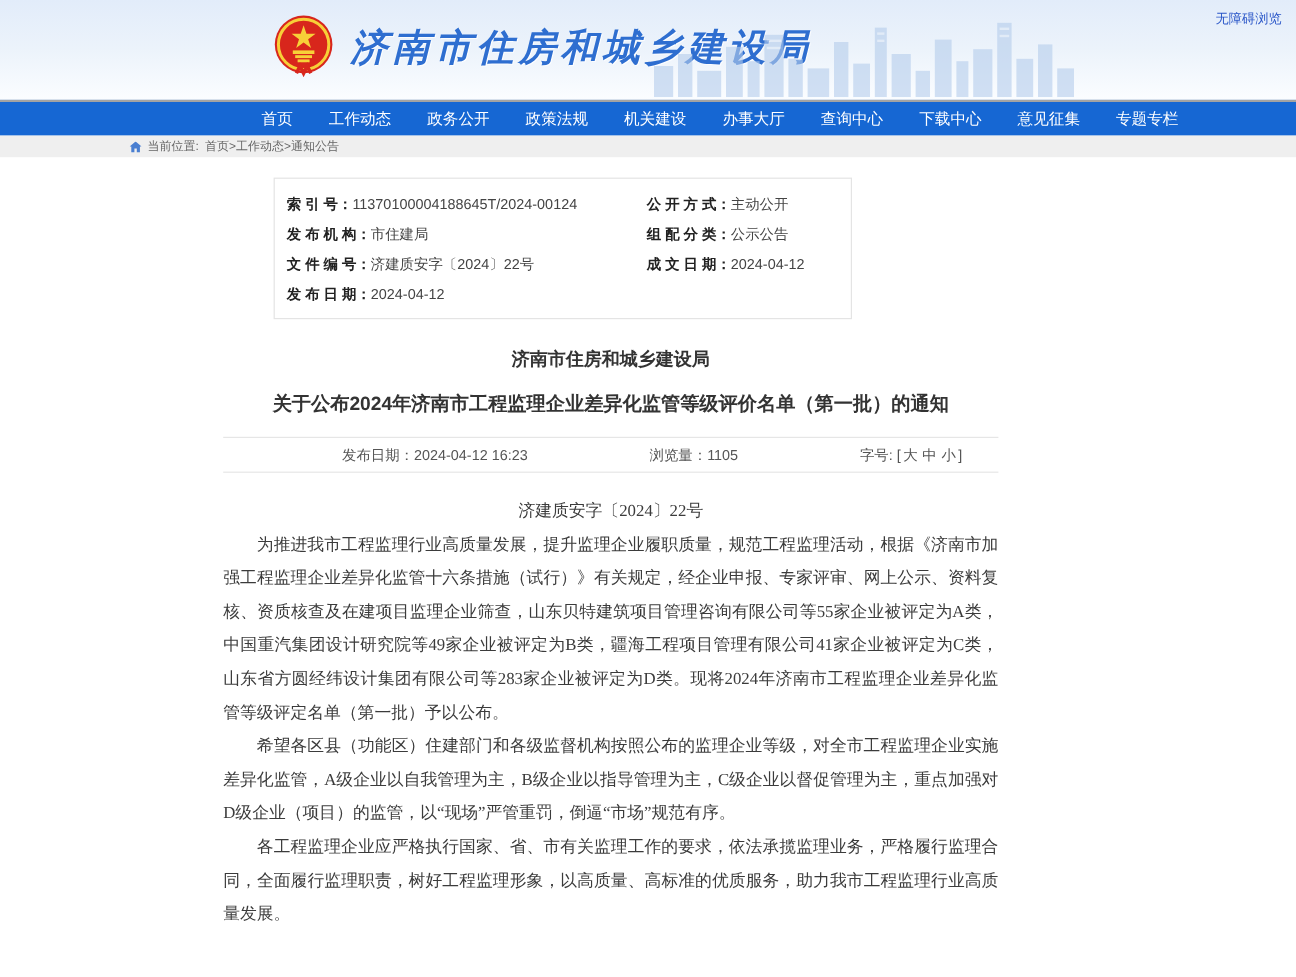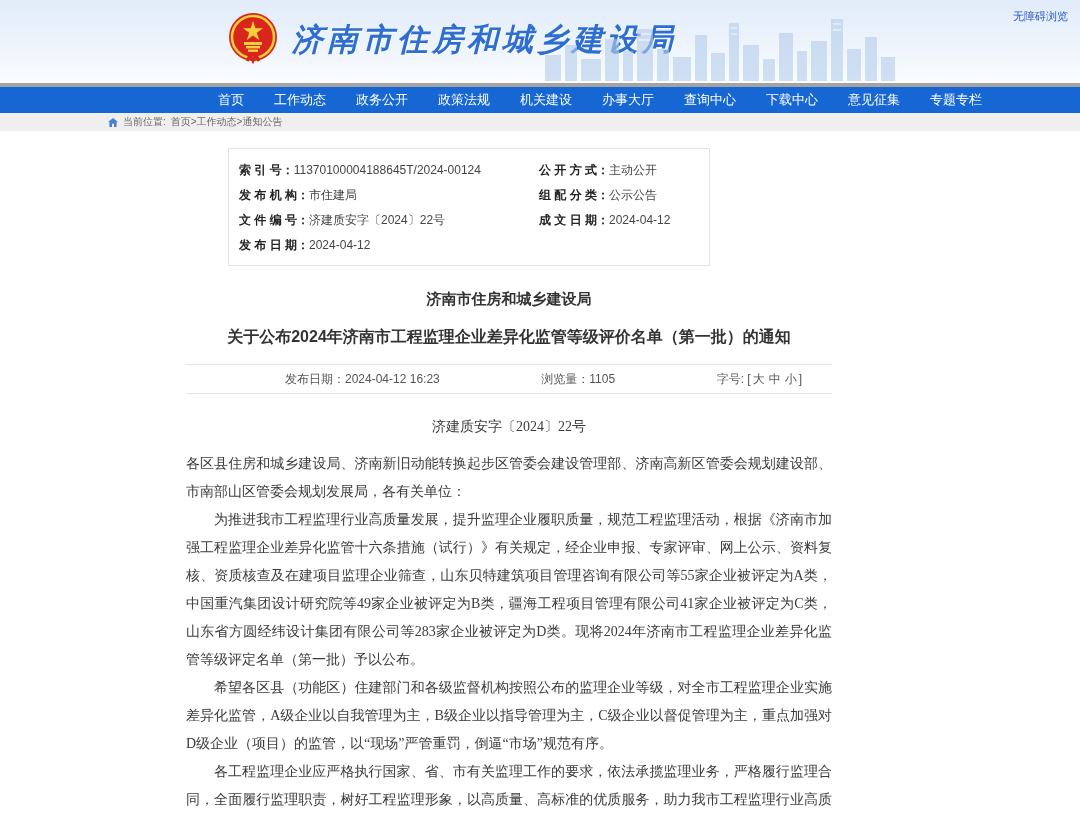--- a/index.html
+++ b/index.html
@@ -32,21 +32,21 @@
     font-size:11px; padding:0 7px; color:#333; outline:none; background:#fff;
   }
   .search-input::placeholder { color:#9aa4b2; }
   .search-btn {
     width:56px; height:26px; background:#1a73dd; color:#fff; border:none;
     font-size:12px; display:flex; align-items:center; justify-content:center; gap:3px; cursor:pointer;
   }
 
   
   .nav {
-    height:30px; background:#1667d3; border-top:4px solid #a3a3a3;
+    height:30px; background:#1667d3; border-top:2px solid #a3a3a3;
     display:flex; align-items:center; padding-left:203px;
   }
   .nav-item { color:#ffffff; font-size:13px; padding:0 15px; cursor:pointer; white-space:nowrap; }
 
   
   .crumb {
     height:18px; background:#efefef; display:flex; align-items:center;
     padding-left:108px; font-size:10px; color:#666; gap:5px;
   }
   .crumb .path { cursor:pointer; }
@@ -194,20 +194,19 @@
   <div class="doc-title">关于公布2024年济南市工程监理企业差异化监管等级评价名单（第一批）的通知</div>
 
   <div class="pubrow">
     <span class="seg"><span>发布日期：</span><span>2024-04-12 16:23</span></span>
     <span class="seg"><span>浏览量：</span><span>1105</span></span>
     <span class="seg"><span>字号: [</span><span class="fs-opt">大</span><span class="fs-opt">中</span><span class="fs-opt">小</span><span>]</span></span>
   </div>
 
   <div class="article">
     <div class="doc-number">济建质安字〔2024〕22号</div>
-    <p class="para salutation">各区县住房和城乡建设局、济南新旧动能转换起步区管委会建设管理部、济南高新区管委会规划建设部、市南部山区管委会规划发展局，各有关单位：</p>
     <p class="para indent">为推进我市工程监理行业高质量发展，提升监理企业履职质量，规范工程监理活动，根据《济南市加强工程监理企业差异化监管十六条措施（试行）》有关规定，经企业申报、专家评审、网上公示、资料复核、资质核查及在建项目监理企业筛查，山东贝特建筑项目管理咨询有限公司等55家企业被评定为A类，中国重汽集团设计研究院等49家企业被评定为B类，疆海工程项目管理有限公司41家企业被评定为C类，山东省方圆经纬设计集团有限公司等283家企业被评定为D类。现将2024年济南市工程监理企业差异化监管等级评定名单（第一批）予以公布。</p>
     <p class="para indent">希望各区县（功能区）住建部门和各级监督机构按照公布的监理企业等级，对全市工程监理企业实施差异化监管，A级企业以自我管理为主，B级企业以指导管理为主，C级企业以督促管理为主，重点加强对D级企业（项目）的监管，以“现场”严管重罚，倒逼“市场”规范有序。</p>
     <p class="para indent">各工程监理企业应严格执行国家、省、市有关监理工作的要求，依法承揽监理业务，严格履行监理合同，全面履行监理职责，树好工程监理形象，以高质量、高标准的优质服务，助力我市工程监理行业高质量发展。</p>
 
   </div>
 
 </div>
 
 </body></html>

